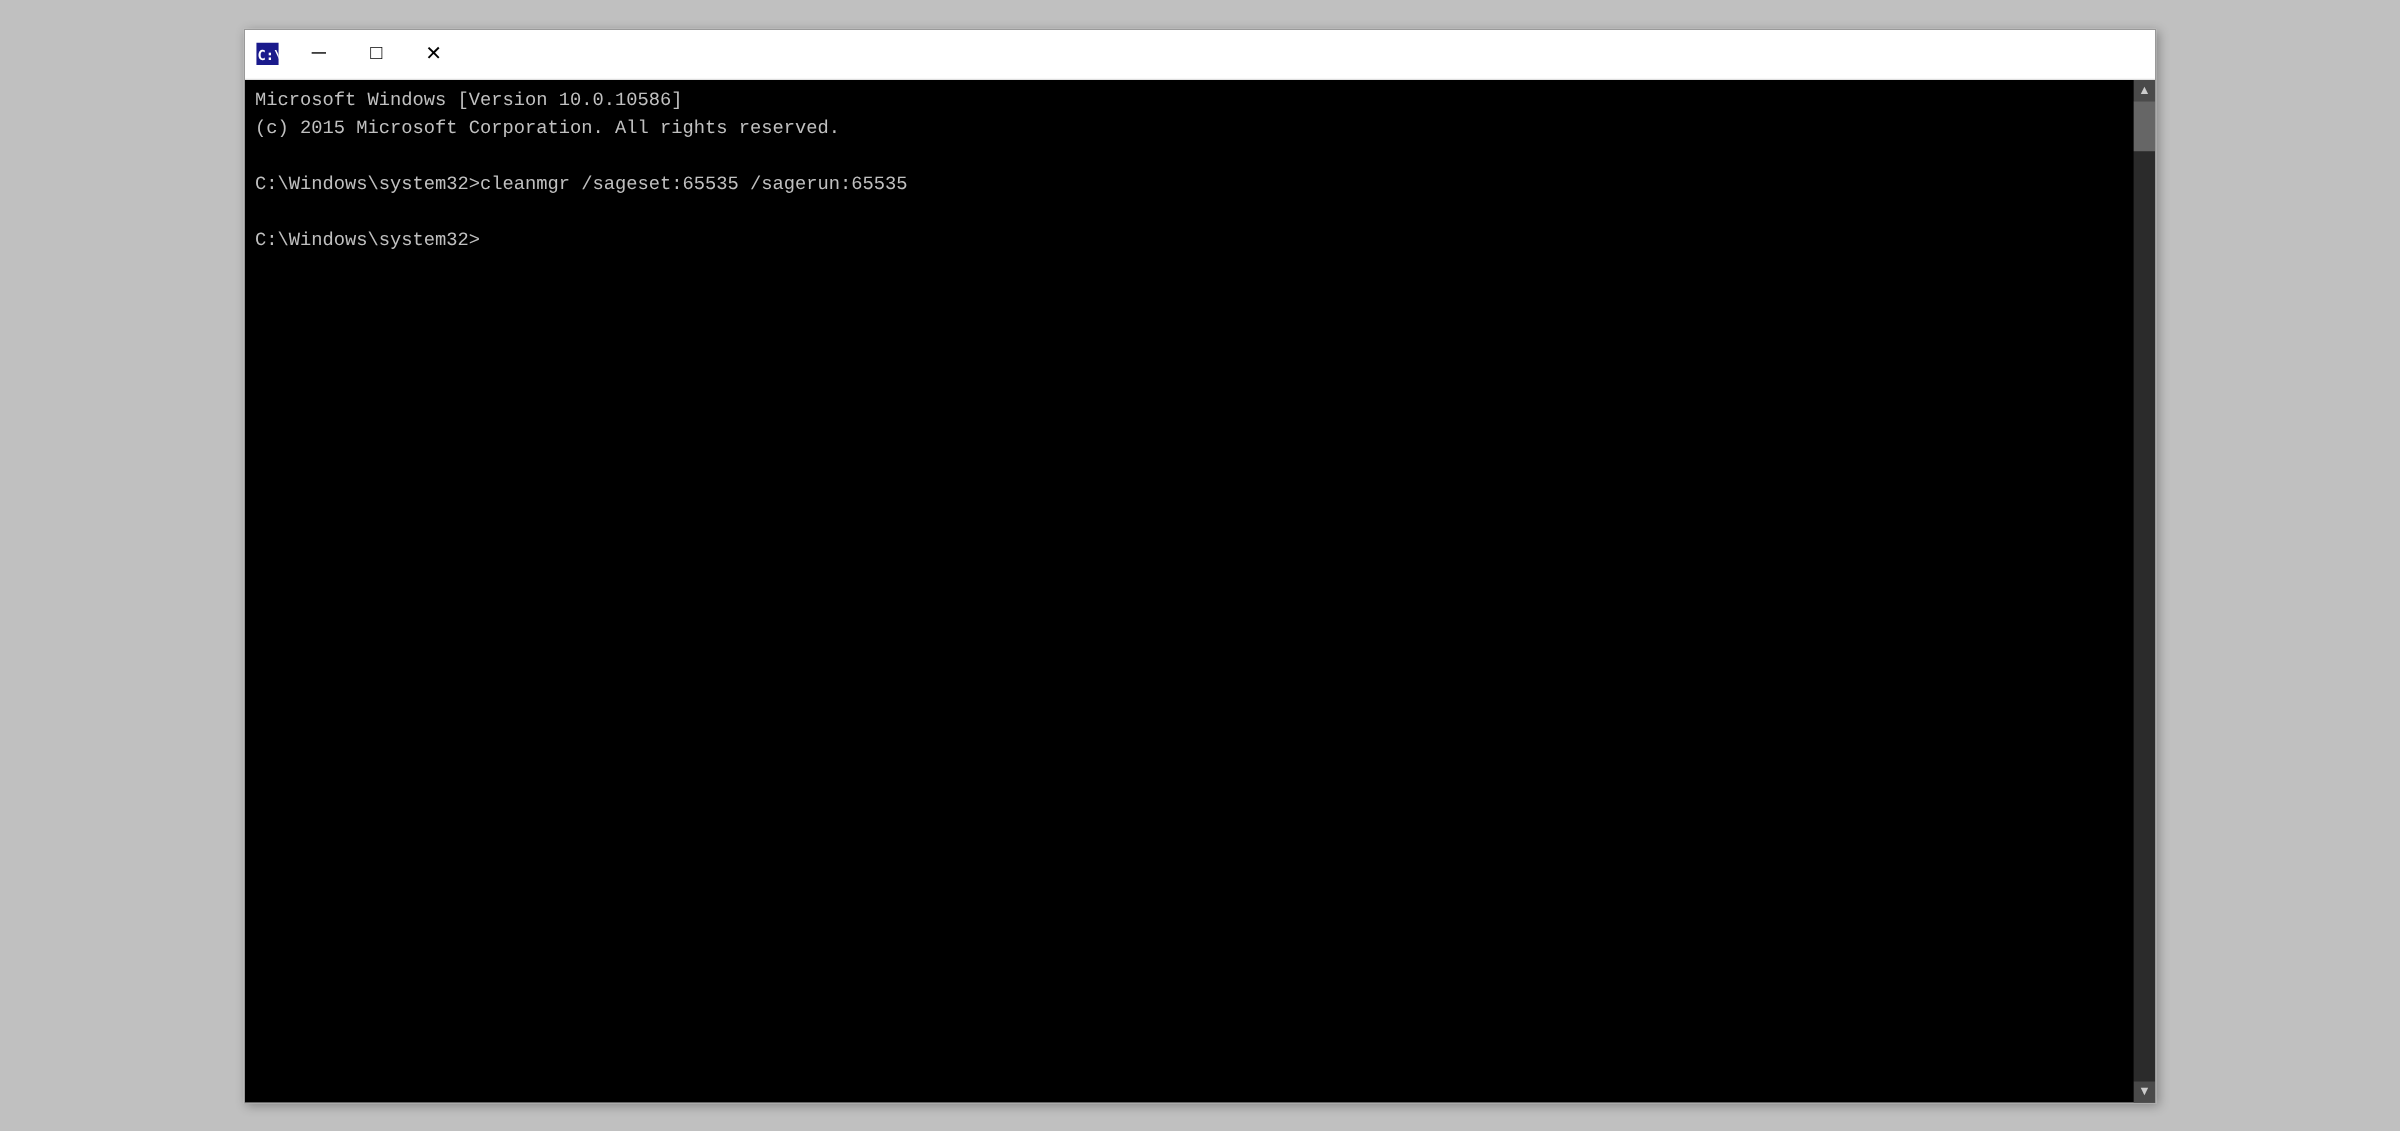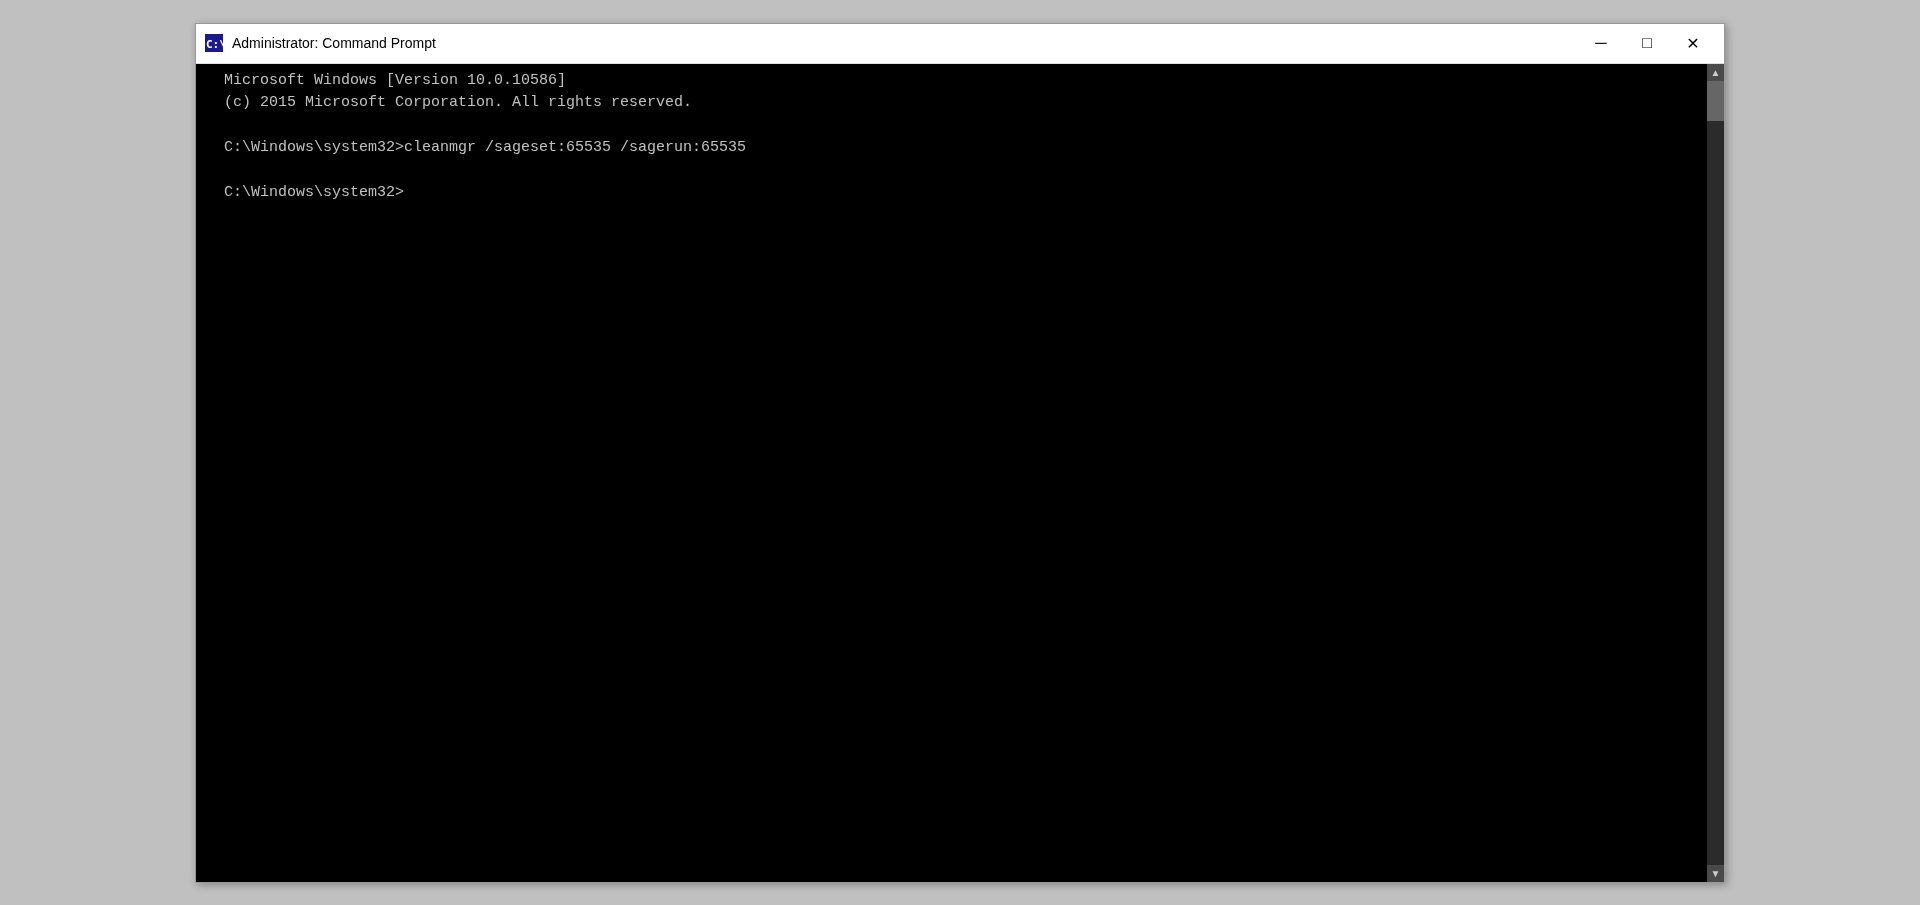--- a/index.html
+++ b/index.html
@@ -88,21 +88,20 @@
       overflow: hidden;
       position: relative;
     }
 
     .terminal-text {
       font-family: 'Courier New', Consolas, monospace;
       font-size: 15px;
       line-height: 1.5;
       color: #c0c0c0;
       white-space: pre;
-      margin-left: 20px;
     }
 
     .scrollbar {
       position: absolute;
       right: 0;
       top: 0;
       width: 17px;
       height: 100%;
       background: #2b2b2b;
       display: flex;
@@ -145,21 +144,20 @@
 <div class="window">
 
   <div class="title-bar">
     <div class="title-bar-icon">
 
       <svg viewBox="0 0 18 18">
         <rect x="0" y="0" width="18" height="18" fill="#1a1a8c"></rect>
         <text x="1" y="14" font-family="monospace" font-size="11" fill="white" font-weight="bold">C:\</text>
       </svg>
     </div>
-    <span class="title-bar-text">Administrator: Command Prompt</span>
     <div class="title-bar-controls">
       <button class="title-bar-btn">─</button>
       <button class="title-bar-btn">□</button>
       <button class="title-bar-btn close-btn">✕</button>
     </div>
   </div>
 
   <div class="terminal-body">
     <div class="terminal-text"><span>Microsoft Windows [Version 10.0.10586]</span>
 <span>(c) 2015 Microsoft Corporation. All rights reserved.</span>

